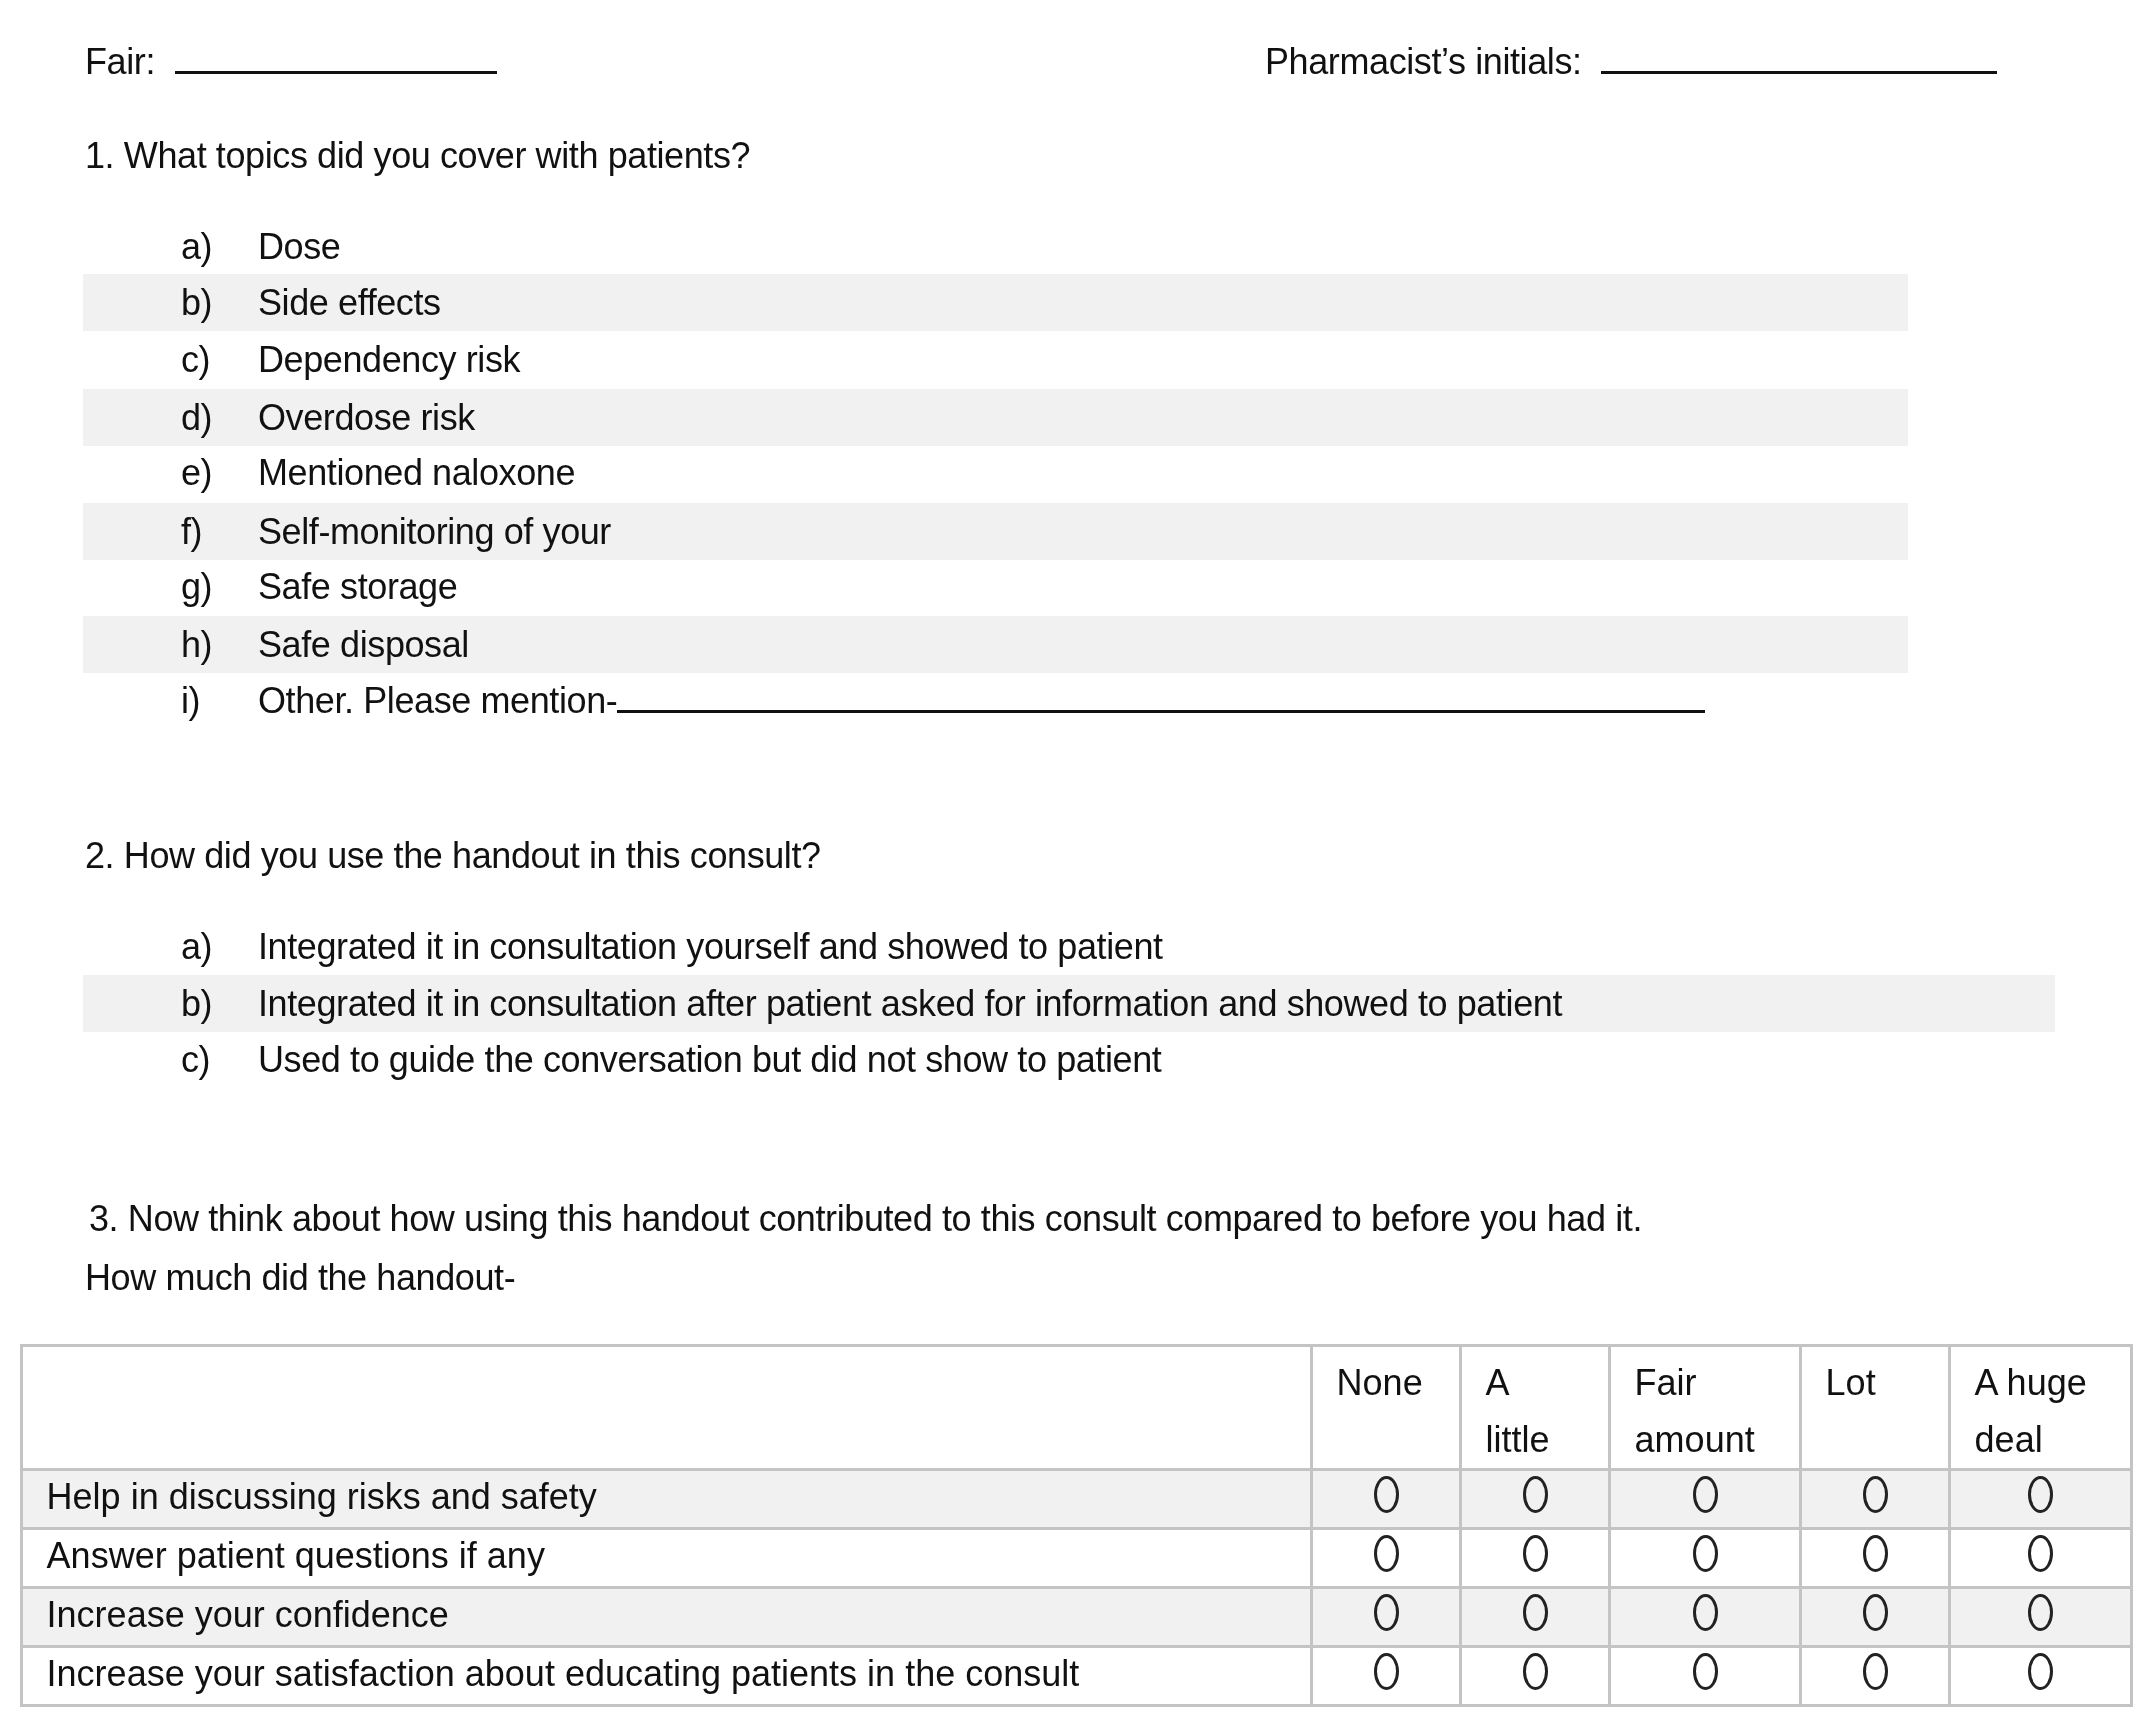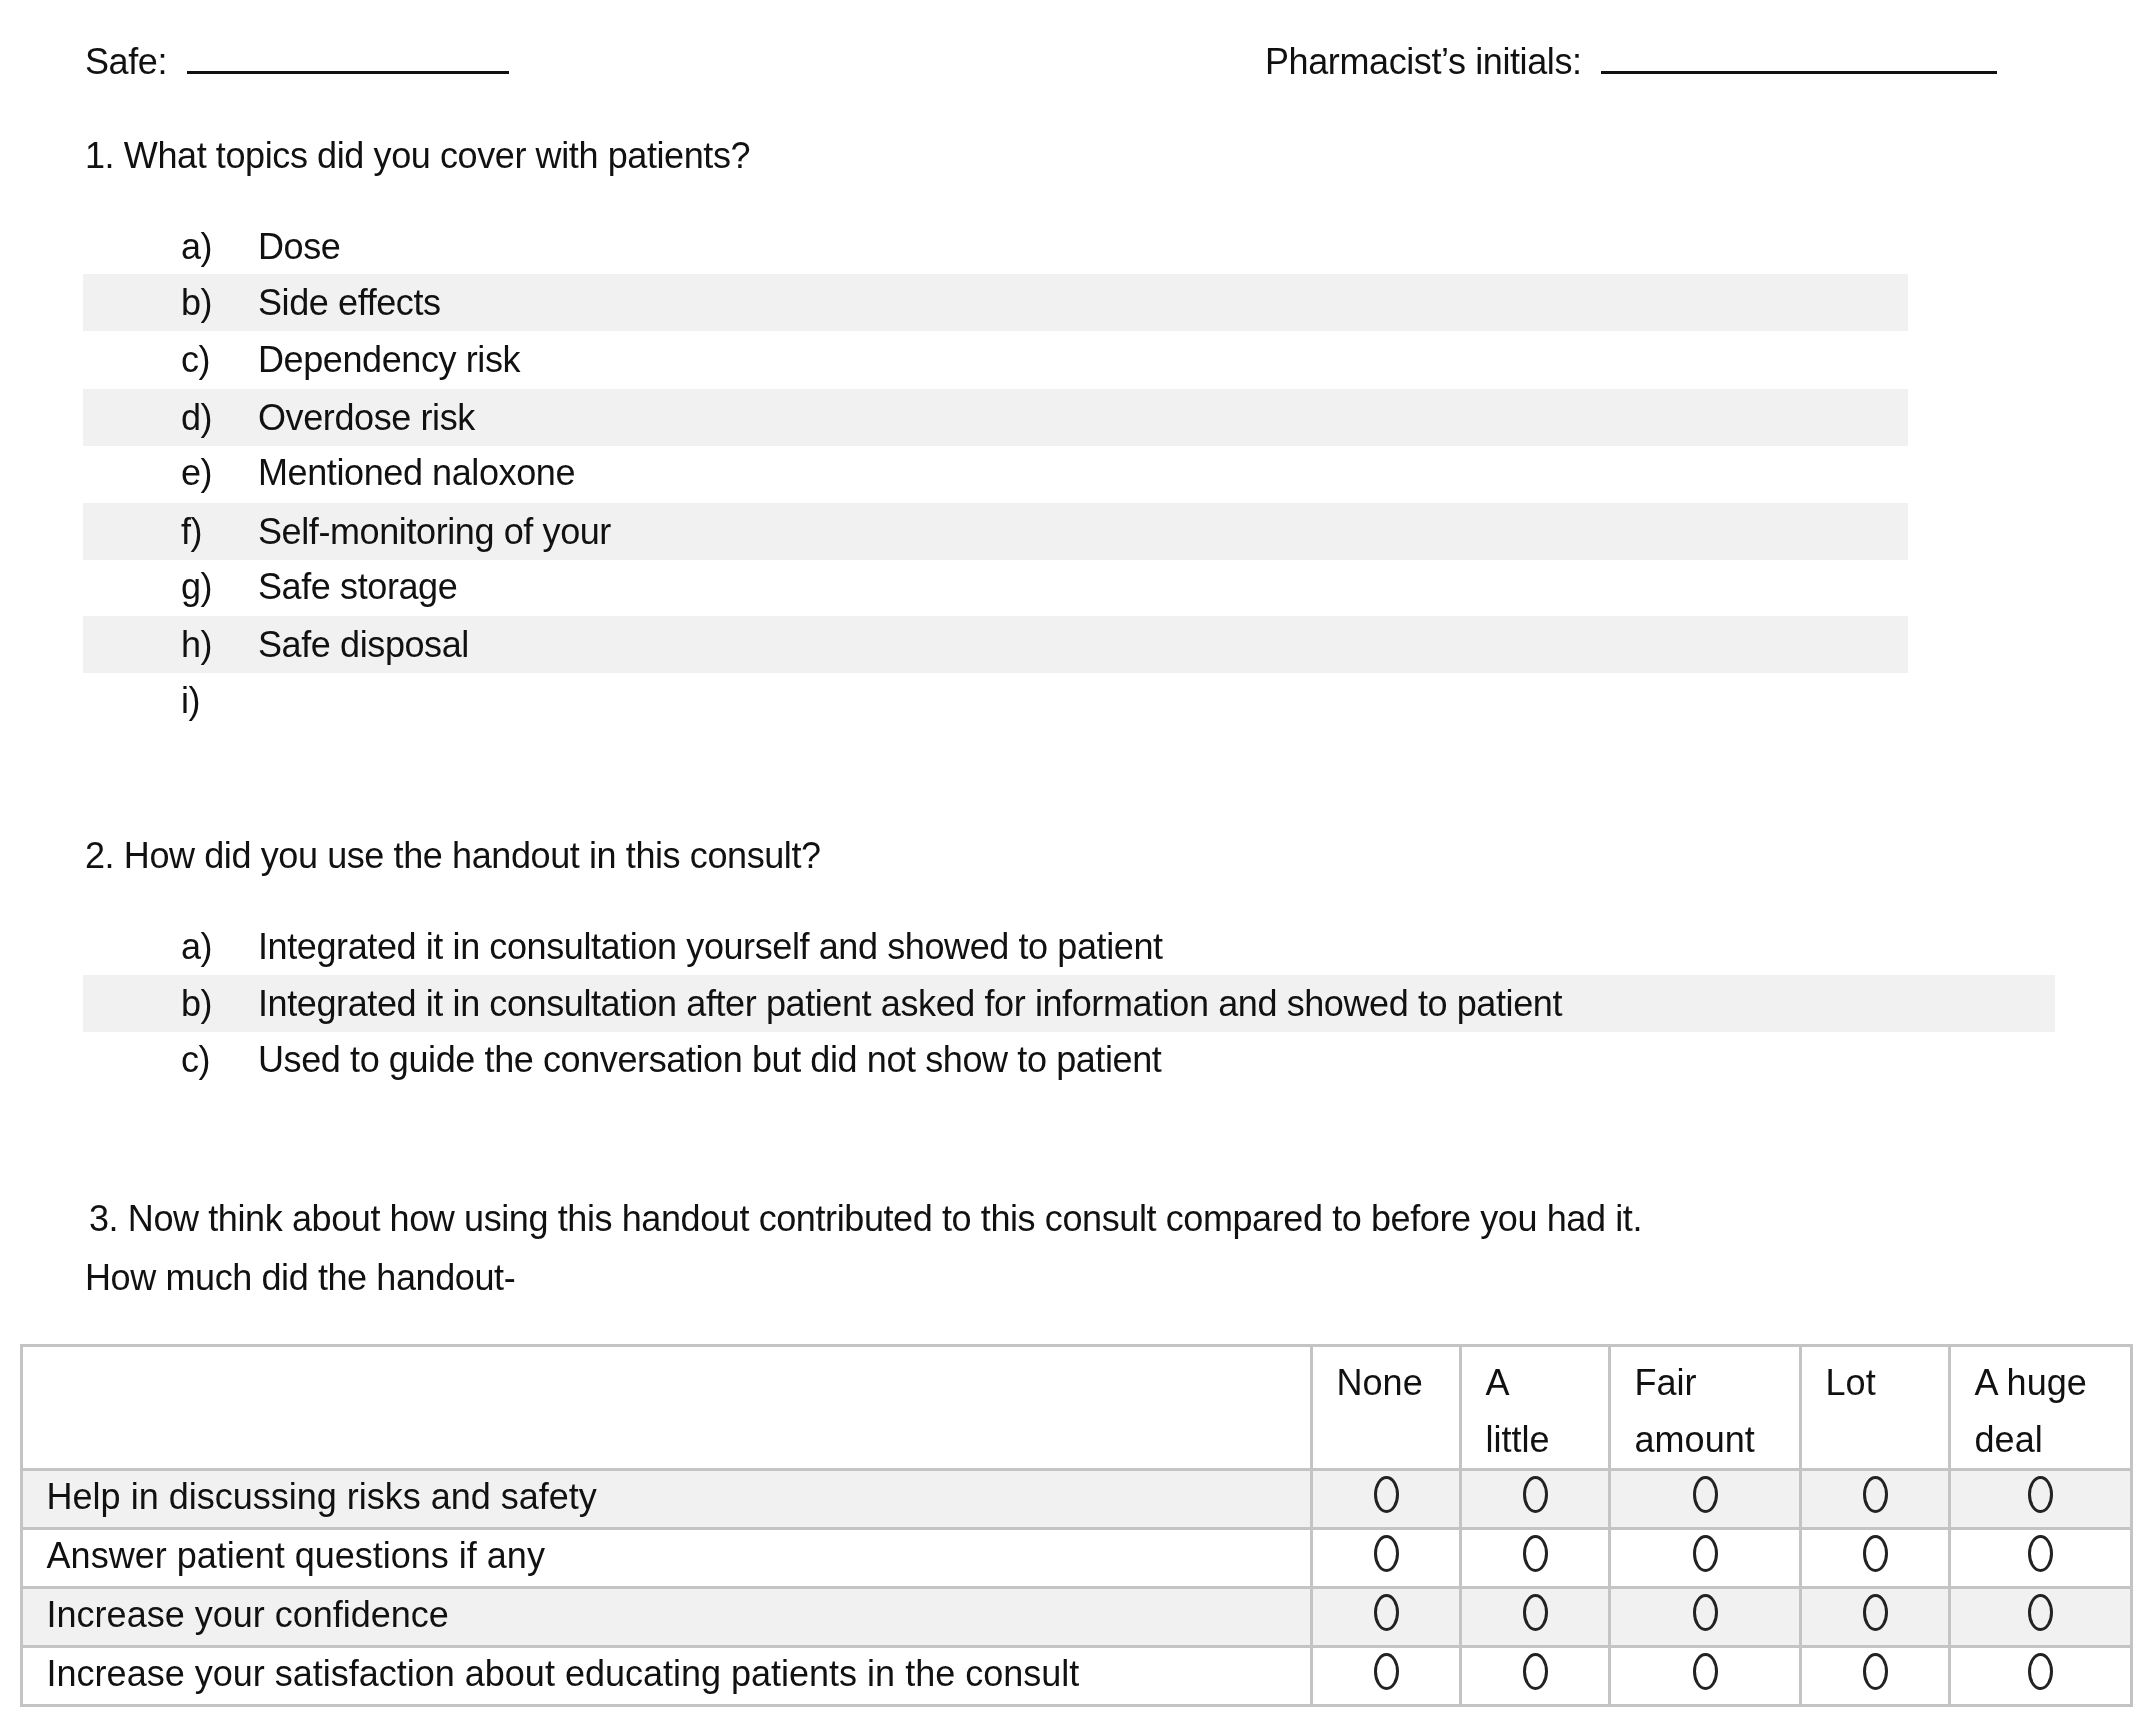--- a/index.html
+++ b/index.html
@@ -22,21 +22,21 @@
   table.scale tbody tr:nth-child(odd) td { background:#f1f1f1; }
   table.scale tbody td.stmt { padding-left:23.6px; white-space:nowrap; vertical-align:top; line-height:51px; }
   table.scale tbody td.opt { text-align:center; vertical-align:middle; }
   .radio { display:inline-block; width:25px; height:37px; border:3.4px solid #222;
            border-radius:50%; box-sizing:border-box; background:transparent; }
 </style>
 </head>
 <body>
 
 <div class="abs txt" style="left:85px; top:44px;">
-  <span>Safe:</span>
+  <span>Fair:</span>
   <span class="blank" style="width:322px; margin-left:10px;"></span>
 </div>
 <div class="abs txt" style="left:1265px; top:44px;">
   <span>Pharmacist’s initials:</span>
   <span class="blank" style="width:396px; margin-left:10px;"></span>
 </div>
 
 <div class="abs txt" style="left:85px; top:138px;">1. What topics did you cover with patients?</div>
 
 <div class="band" style="left:83px; width:1825px; top:274px; height:57px;"></div>
@@ -72,20 +72,23 @@
   <div class="item txt" style="left:0; width:1908px; top:558px;">
     <span class="letter">g)</span>
     <span class="label">Safe storage</span>
   </div>
   <div class="item txt" style="left:0; width:1908px; top:616px;">
     <span class="letter">h)</span>
     <span class="label">Safe disposal</span>
   </div>
   <div class="item txt" style="left:0; width:1908px; top:672px;">
     <span class="letter">i)</span>
+    <span class="label">
+      <span>Other. Please mention-</span><span class="blank" style="width:1088px;"></span>
+    </span>
   </div>
 </div>
 
 <div class="abs txt" style="left:85px; top:838px;">2. How did you use the handout in this consult?</div>
 
 <div class="band" style="left:83px; width:1972px; top:975px; height:57px;"></div>
 
 <div>
   <div class="item txt" style="left:0; width:2055px; top:918px;">
     <span class="letter">a)</span>

